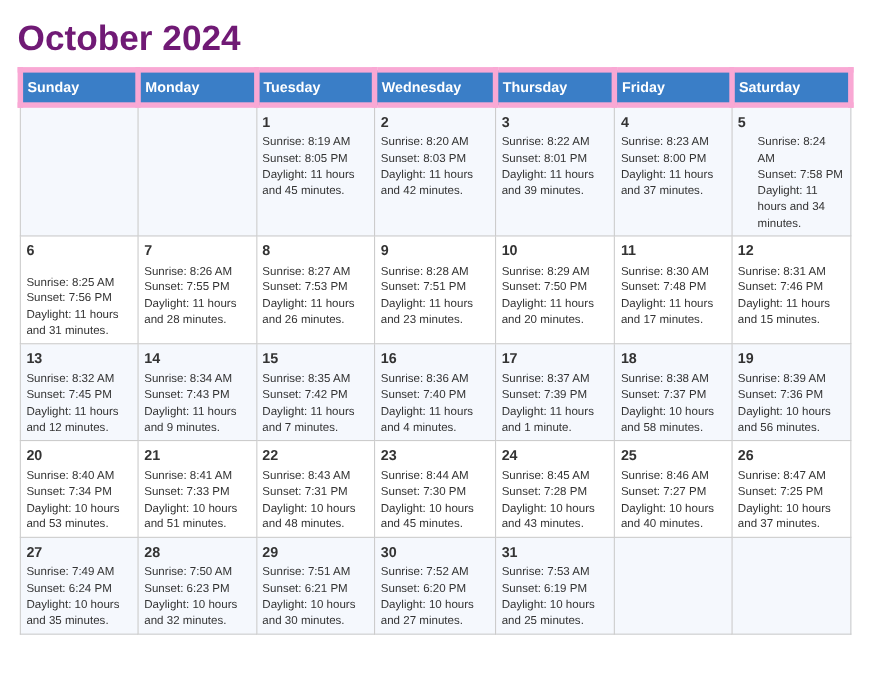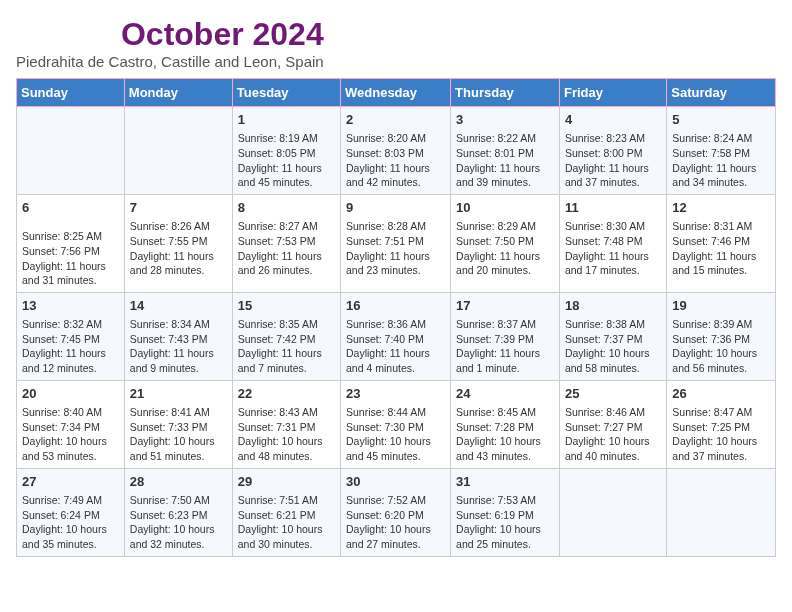--- a/index.html
+++ b/index.html
@@ -50,21 +50,21 @@
       border-collapse: collapse;
       font-size: 11px;
     }
     thead tr th {
       background-color: #3a7ec7;
       color: #fff;
       font-size: 13px;
       font-weight: bold;
       padding: 6px 4px;
       text-align: left;
-      border: 1px solid #f9a8d4;
+      border: 5px solid #f9a8d4;
     }
     tbody tr td {
       vertical-align: top;
       padding: 4px 5px;
       border: 1px solid #ccc;
       width: 113px;
       min-height: 80px;
       line-height: 1.4;
       color: #333;
     }
@@ -88,21 +88,20 @@
     .empty-cell {
       background-color: inherit;
     }
   </style>
 </head>
 <body>
 
 <div class="header-section">
   <div class="title-block">
     <div class="month-year">October 2024</div>
-    <div class="subtitle">Piedrahita de Castro, Castille and Leon, Spain</div>
   </div>
 </div>
 
 <table>
   <thead>
     <tr>
     <th>Sunday</th>
         <th>Monday</th>
         <th>Tuesday</th>
         <th>Wednesday</th>
@@ -134,21 +133,21 @@
 Daylight: 11 hours and 39 minutes.</div>
         </td>
         <td>
           <span class="day-num">4</span>
           <div class="cell-content" style="white-space: pre-line;">Sunrise: 8:23 AM
 Sunset: 8:00 PM
 Daylight: 11 hours and 37 minutes.</div>
         </td>
         <td>
           <span class="day-num">5</span>
-          <div class="cell-content" style="white-space: pre-line;">Sunrise: 8:24 AM
+          <div class="cell-content" style="white-space: pre-line; margin-left: 18px;">Sunrise: 8:24 AM
 Sunset: 7:58 PM
 Daylight: 11 hours and 34 minutes.</div>
         </td>
       </tr>
       <tr>
         <td>
           <span class="day-num">6</span>
           <div class="cell-content" style="white-space: pre-line; margin-top: 12px;">Sunrise: 8:25 AM
 Sunset: 7:56 PM
 Daylight: 11 hours and 31 minutes.</div>

